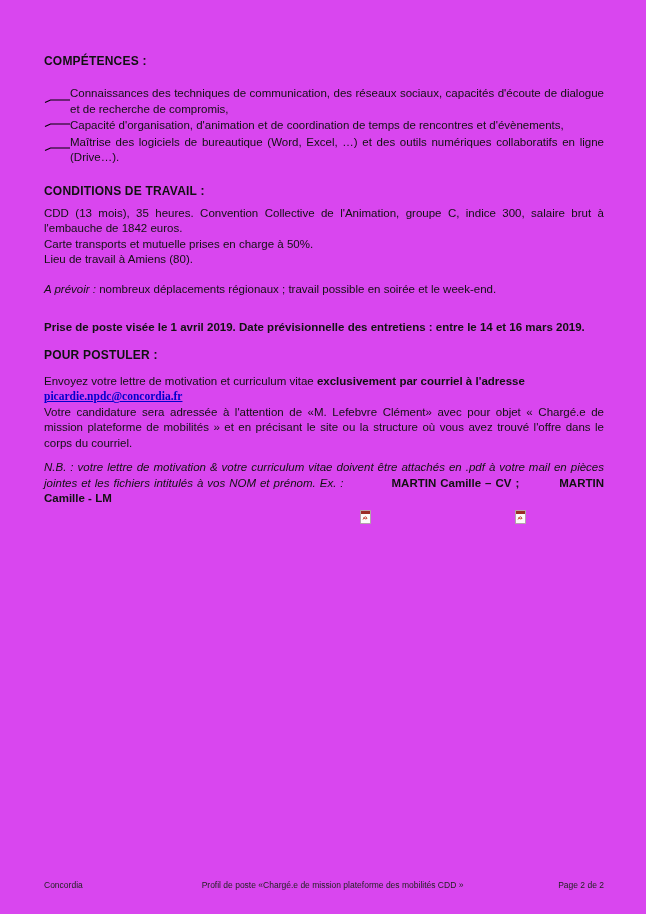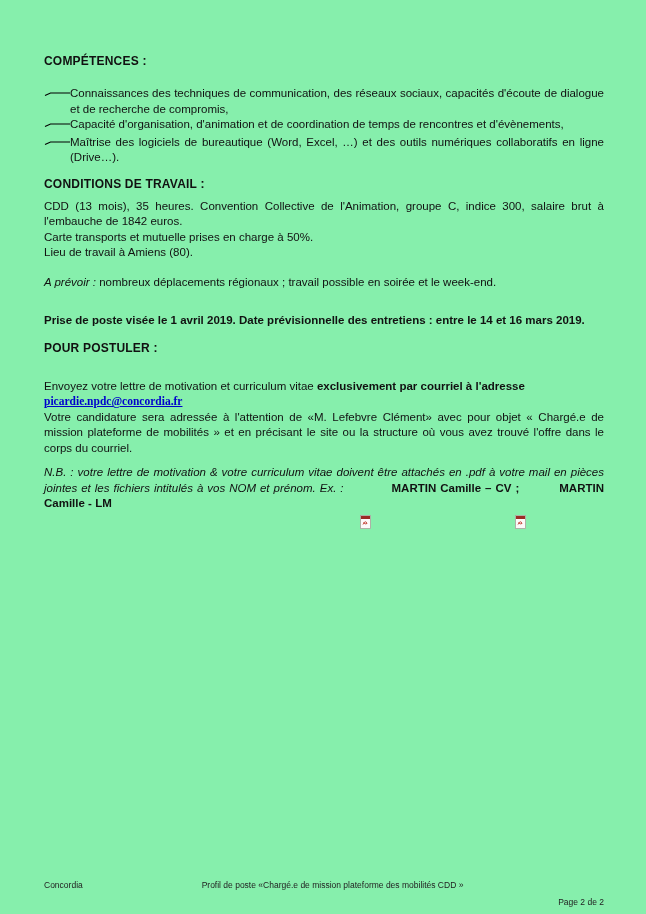--- a/index.html
+++ b/index.html
@@ -1,40 +1,40 @@
 <!DOCTYPE html>
 <html><head>
 <meta charset="utf-8">
 <style>
   html,body { margin:0; padding:0; background:#ffffff; }
   .page {
     position:relative;
     width:646px; height:914px;
-    background:#86efac;
+    background:#d946ef;
     box-sizing:border-box;
     padding:54px 42px 0 44px;
     font-family:"Liberation Sans", sans-serif;
     font-size:11.5px;
     line-height:15.5px;
     color:#111111;
     overflow:hidden;
   }
   .heading { font-weight:bold; font-size:12px; line-height:14px; letter-spacing:0.2px; }
-  .mt-cond { margin-top:11px; }
+  .mt-cond { margin-top:18px; }
   .mt-post { margin-top:12px; }
   .bullets { margin-top:18px; }
-  .bullet { display:flex; align-items:flex-start; }
+  .bullet { display:flex; align-items:center; }
   .bullet-marker { flex:0 0 26px; padding-top:2px; }
   .bullet-text { flex:1; text-align:justify; }
   .just { text-align:justify; }
   .para { margin:0; }
   .mt-cdd { margin-top:8px; }
   .mt-aprevoir { margin-top:14px; }
   .mt-prise { margin-top:23px; }
-  .mt-env { margin-top:24px; }
+  .mt-env { margin-top:12px; }
   .mt-nb { margin-top:9px; }
   .bold { font-weight:bold; }
   .it { font-style:italic; }
   .up { font-style:normal; }
   .ul { }
   .email {
     font-weight:bold;
     color:#0000cc;
     text-decoration:underline;
     cursor:pointer;
@@ -49,21 +49,21 @@
   .footer {
     position:absolute;
     left:44px; right:42px;
     top:880px;
     font-size:8.5px;
     line-height:11px;
     color:#222222;
   }
   .footer-left { position:absolute; left:0; top:0; }
   .footer-center { position:absolute; left:17px; right:0; top:0; text-align:center; }
-  .footer-right { position:absolute; right:0; top:17px; }
+  .footer-right { position:absolute; right:0; top:0; }
 </style>
 </head>
 <body>
 
 <div class="page">
 
   <div class="heading">COMPÉTENCES :</div>
 
   <div class="bullets">
     <div class="bullet">

